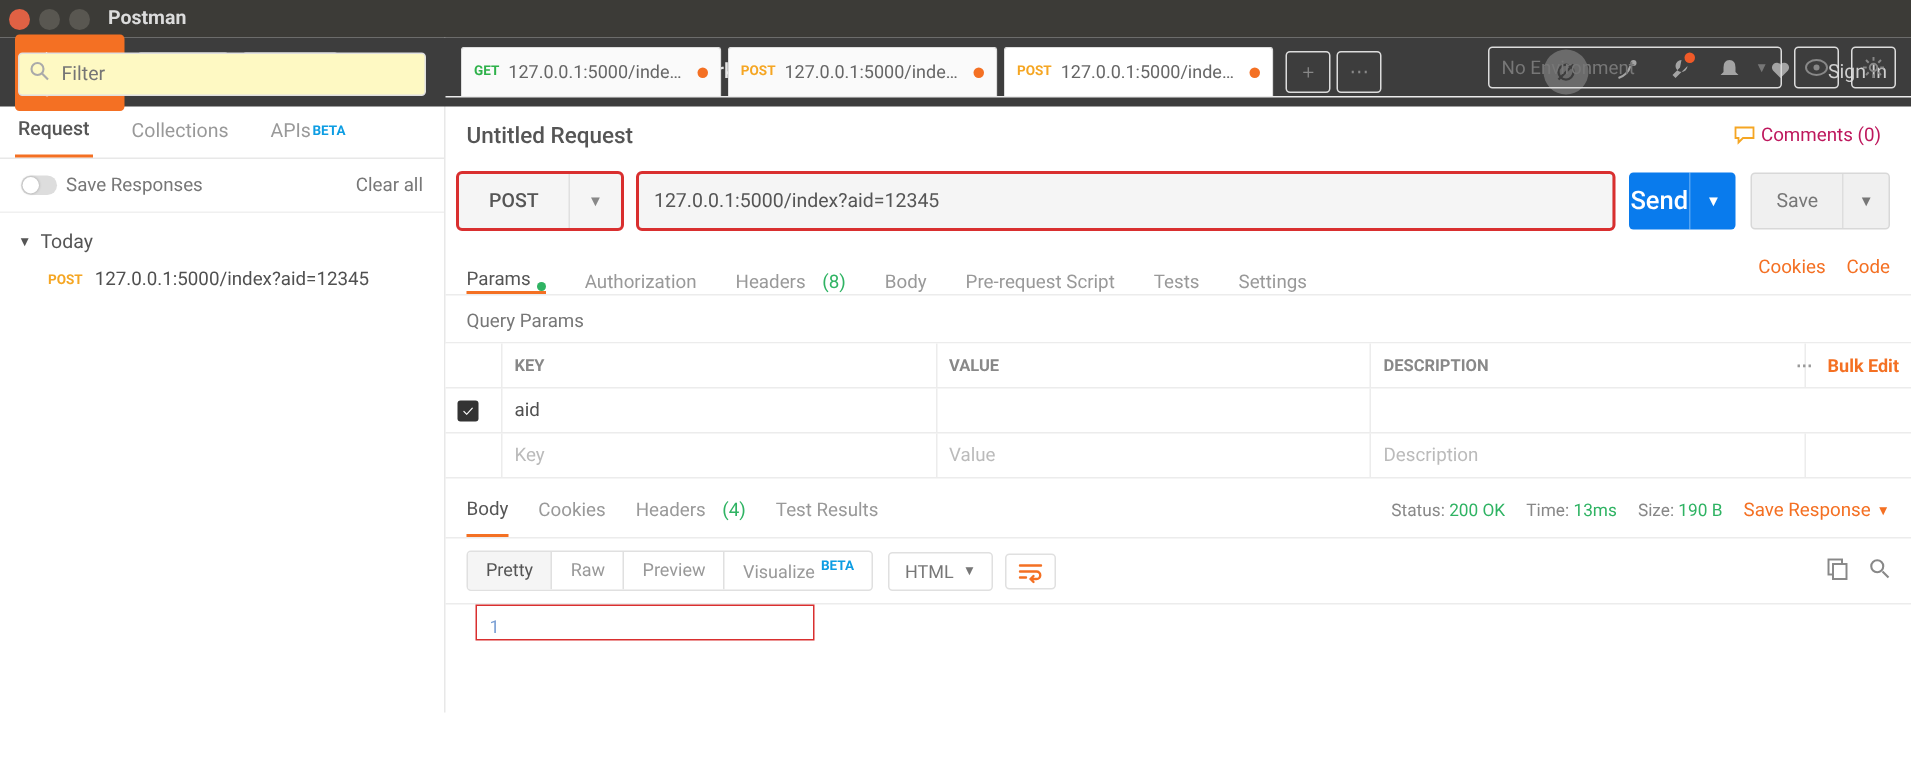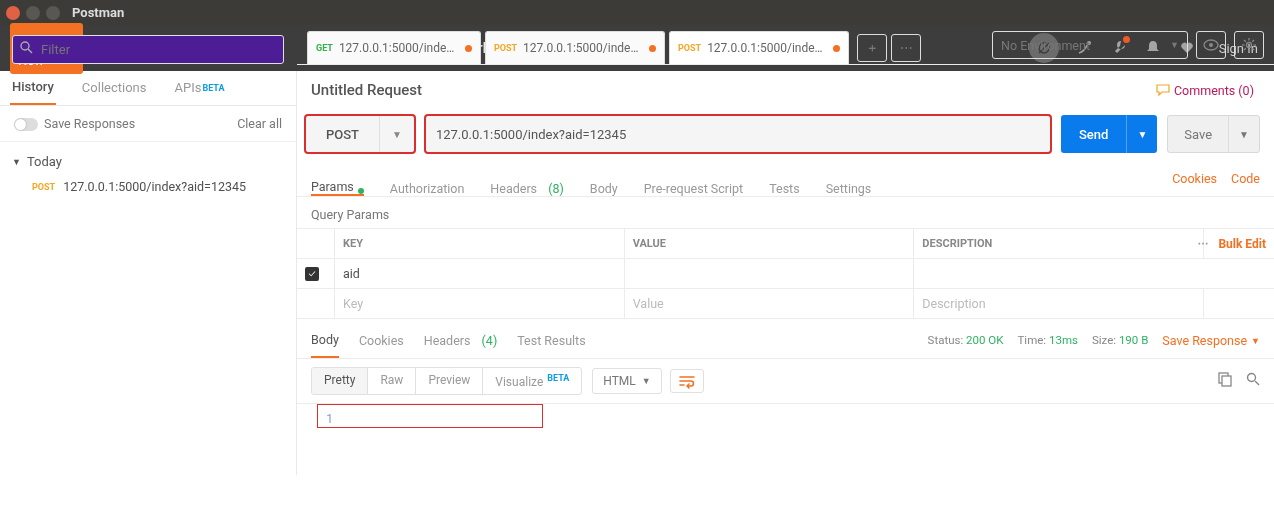--- a/index.html
+++ b/index.html
@@ -27,21 +27,21 @@
   .rel-icon { position: relative; }
   .dot-badge { position: absolute; top: -3px; right: -3px; width: 7px; height: 7px; background: #f05a28; border-radius: 50%; }
 
   
   .columns { display: flex; height: calc(521px - 25px - 46px); }
   .sidebar { width: 297px; border-right: 1px solid #e8e8e8; display: flex; flex-direction: column; }
   .main { flex: 1; display: flex; flex-direction: column; position: relative; }
 
   
   .filter-row { padding: 10px 12px 6px 12px; }
-  .filter-input { width: 100%; padding: 6px 8px 6px 28px; border: 1px solid #e0e0e0; border-radius: 3px; background: #4c1d95; font-size: 13px; color: #888; }
+  .filter-input { width: 100%; padding: 6px 8px 6px 28px; border: 1px solid #e0e0e0; border-radius: 3px; background: #fef9c3; font-size: 13px; color: #888; }
   .filter-wrap { position: relative; }
   .filter-wrap .mag { position: absolute; left: 8px; top: 6px; color: #aaa; font-size: 13px; }
 
   
   .side-tabs { display: flex; align-items: center; border-bottom: 1px solid #e8e8e8; padding: 0 10px; gap: 24px; height: 36px; font-size: 13px; }
   .side-tab { color: #999; cursor: pointer; padding: 0 2px; height: 100%; display: flex; align-items: center; }
   .side-tab.active { color: #555; border-bottom: 2px solid #f47023; font-weight: 500; }
   .api-beta { font-size: 9px; color: #0d9de3; vertical-align: super; margin-left: 1px; font-weight: bold; }
 
   
@@ -75,21 +75,21 @@
   .req-title { font-size: 15px; color: #555; font-weight: 500; }
   .comments { color: #be185d; font-size: 12.5px; display: flex; gap: 4px; align-items: center; }
 
   
   .url-row { display: flex; gap: 10px; padding: 8px 14px 8px 8px; align-items: center; }
   .method-dd { border: 1px solid #d0d0d0; background: #f5f5f5; border-radius: 3px; height: 38px; display: flex; align-items: center; }
   .method-dd .label { padding: 0 20px; font-size: 13px; font-weight: 500; color: #555; }
   .method-dd .caret { padding: 0 12px; border-left: 1px solid #e0e0e0; height: 100%; display: flex; align-items: center; color: #888; font-size: 10px; }
   .url-input { flex: 1; height: 38px; border: 1px solid #d0d0d0; background: #f5f5f5; border-radius: 3px; padding: 0 10px; color: #555; font-size: 13px; display: flex; align-items: center; }
   .send-btn { background: #097bed; color: #fff; height: 38px; border-radius: 3px; display: flex; align-items: center; }
-  .send-btn .label { padding: 0 18px; font-size: 13px; font-weight: 500; }
+  .send-btn .label { padding: 0 1px; font-size: 17px; font-weight: 500; }
   .send-btn .caret { padding: 0 10px; border-left: 1px solid rgba(255,255,255,0.3); height: 100%; display: flex; align-items: center; font-size: 10px; }
   .save-btn { background: #f0f0f0; color: #777; height: 38px; border-radius: 3px; display: flex; align-items: center; border: 1px solid #d8d8d8; }
   .save-btn .label { padding: 0 16px; font-size: 13px; }
   .save-btn .caret { padding: 0 10px; border-left: 1px solid #ddd; height: 100%; display: flex; align-items: center; font-size: 10px; }
 
   
   .hl-red { outline: 2px solid #d92f2f; outline-offset: -1px; }
 
   
   .req-subtabs { display: flex; gap: 26px; padding: 0 14px; border-bottom: 1px solid #ececec; height: 36px; align-items: center; font-size: 12.5px; position: relative; }
@@ -229,21 +229,21 @@
         <span class="mag">
           <svg width="13" height="13">
               <circle cx="5" cy="5" r="4" fill="none" stroke="#aaa" stroke-width="1.4"></circle>
               <line x1="8" y1="8" x2="12" y2="12" stroke="#aaa" stroke-width="1.4"></line>
             </svg>
         </span>
         <input class="filter-input" placeholder="Filter" style="">
       </div>
     </div>
     <div class="side-tabs">
-      <div class="side-tab active">History</div>
+      <div class="side-tab active">Request</div>
       <div class="side-tab">Collections</div>
       <div class="side-tab">
         <span>APIs</span>
           <span class="api-beta">BETA</span>
       </div>
     </div>
     <div class="side-opts">
       <div><span class="toggle"></span><span>Save Responses</span></div>
       <div class="clear-all">Clear all</div>
     </div>

